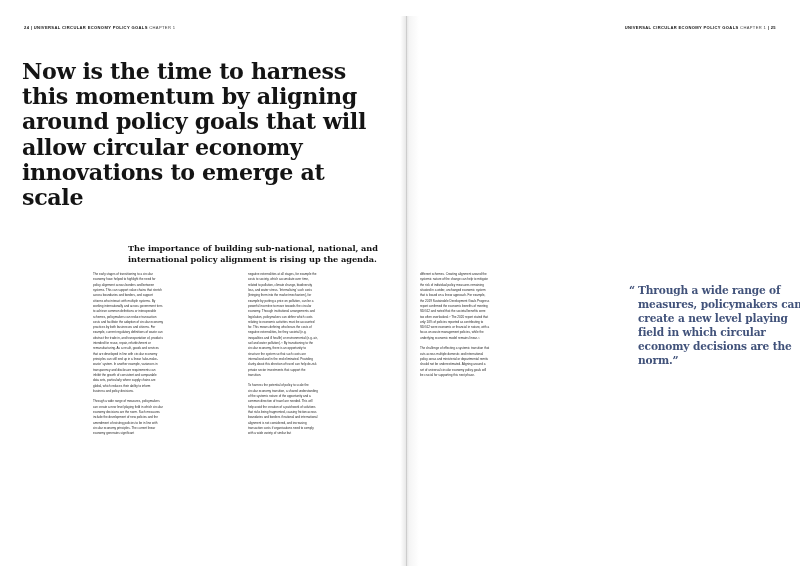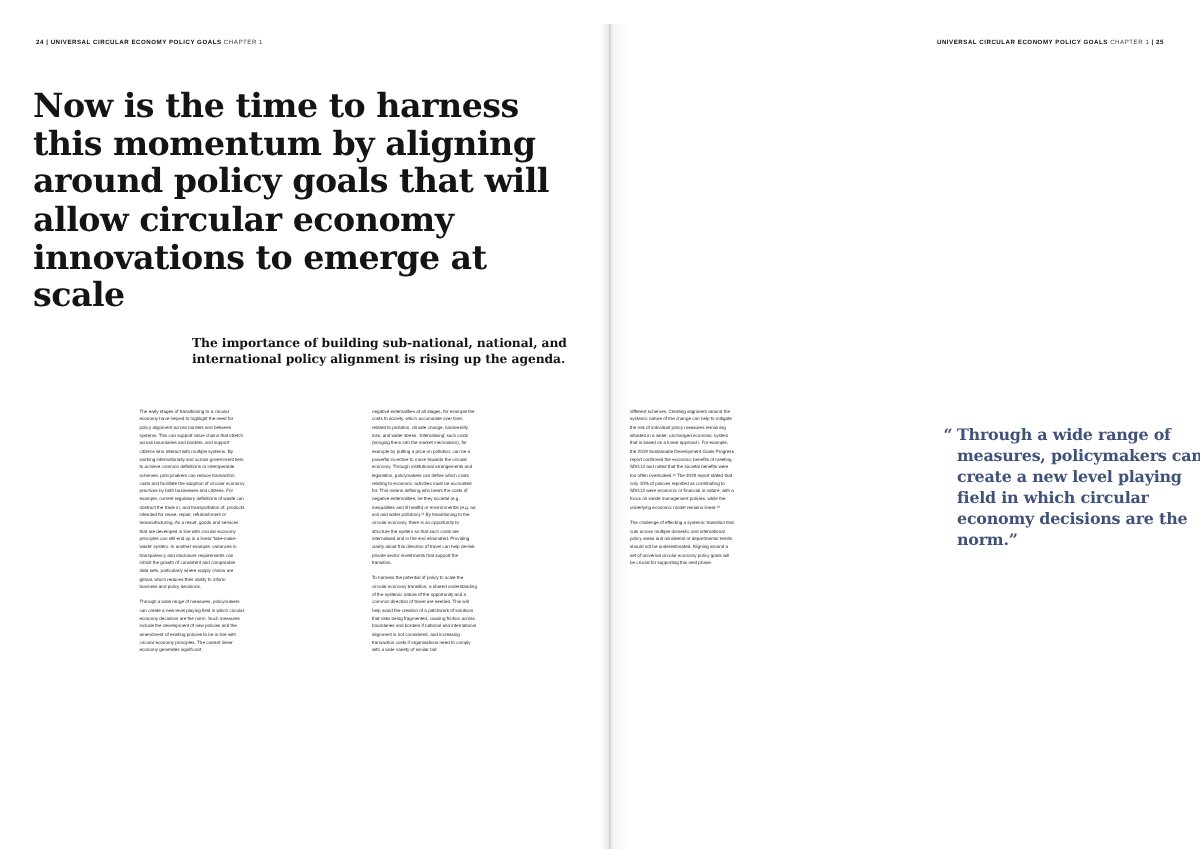--- a/index.html
+++ b/index.html
@@ -47,21 +47,21 @@
     font-family:"DejaVu Serif", serif;
     font-weight:700;
     font-size:22.2px;
     line-height:25.3px;
     letter-spacing:-0.35px;
     color:#141414;
   }
 
   
   .deck{
-    position:absolute;left:128px;top:200px;width:250px;
+    position:absolute;left:128px;top:220px;width:250px;
     font-family:"DejaVu Serif", serif;
     font-weight:700;
     font-size:8.2px;
     line-height:11.6px;
     letter-spacing:-0.05px;
     color:#141414;
   }
 
   
   .col{

